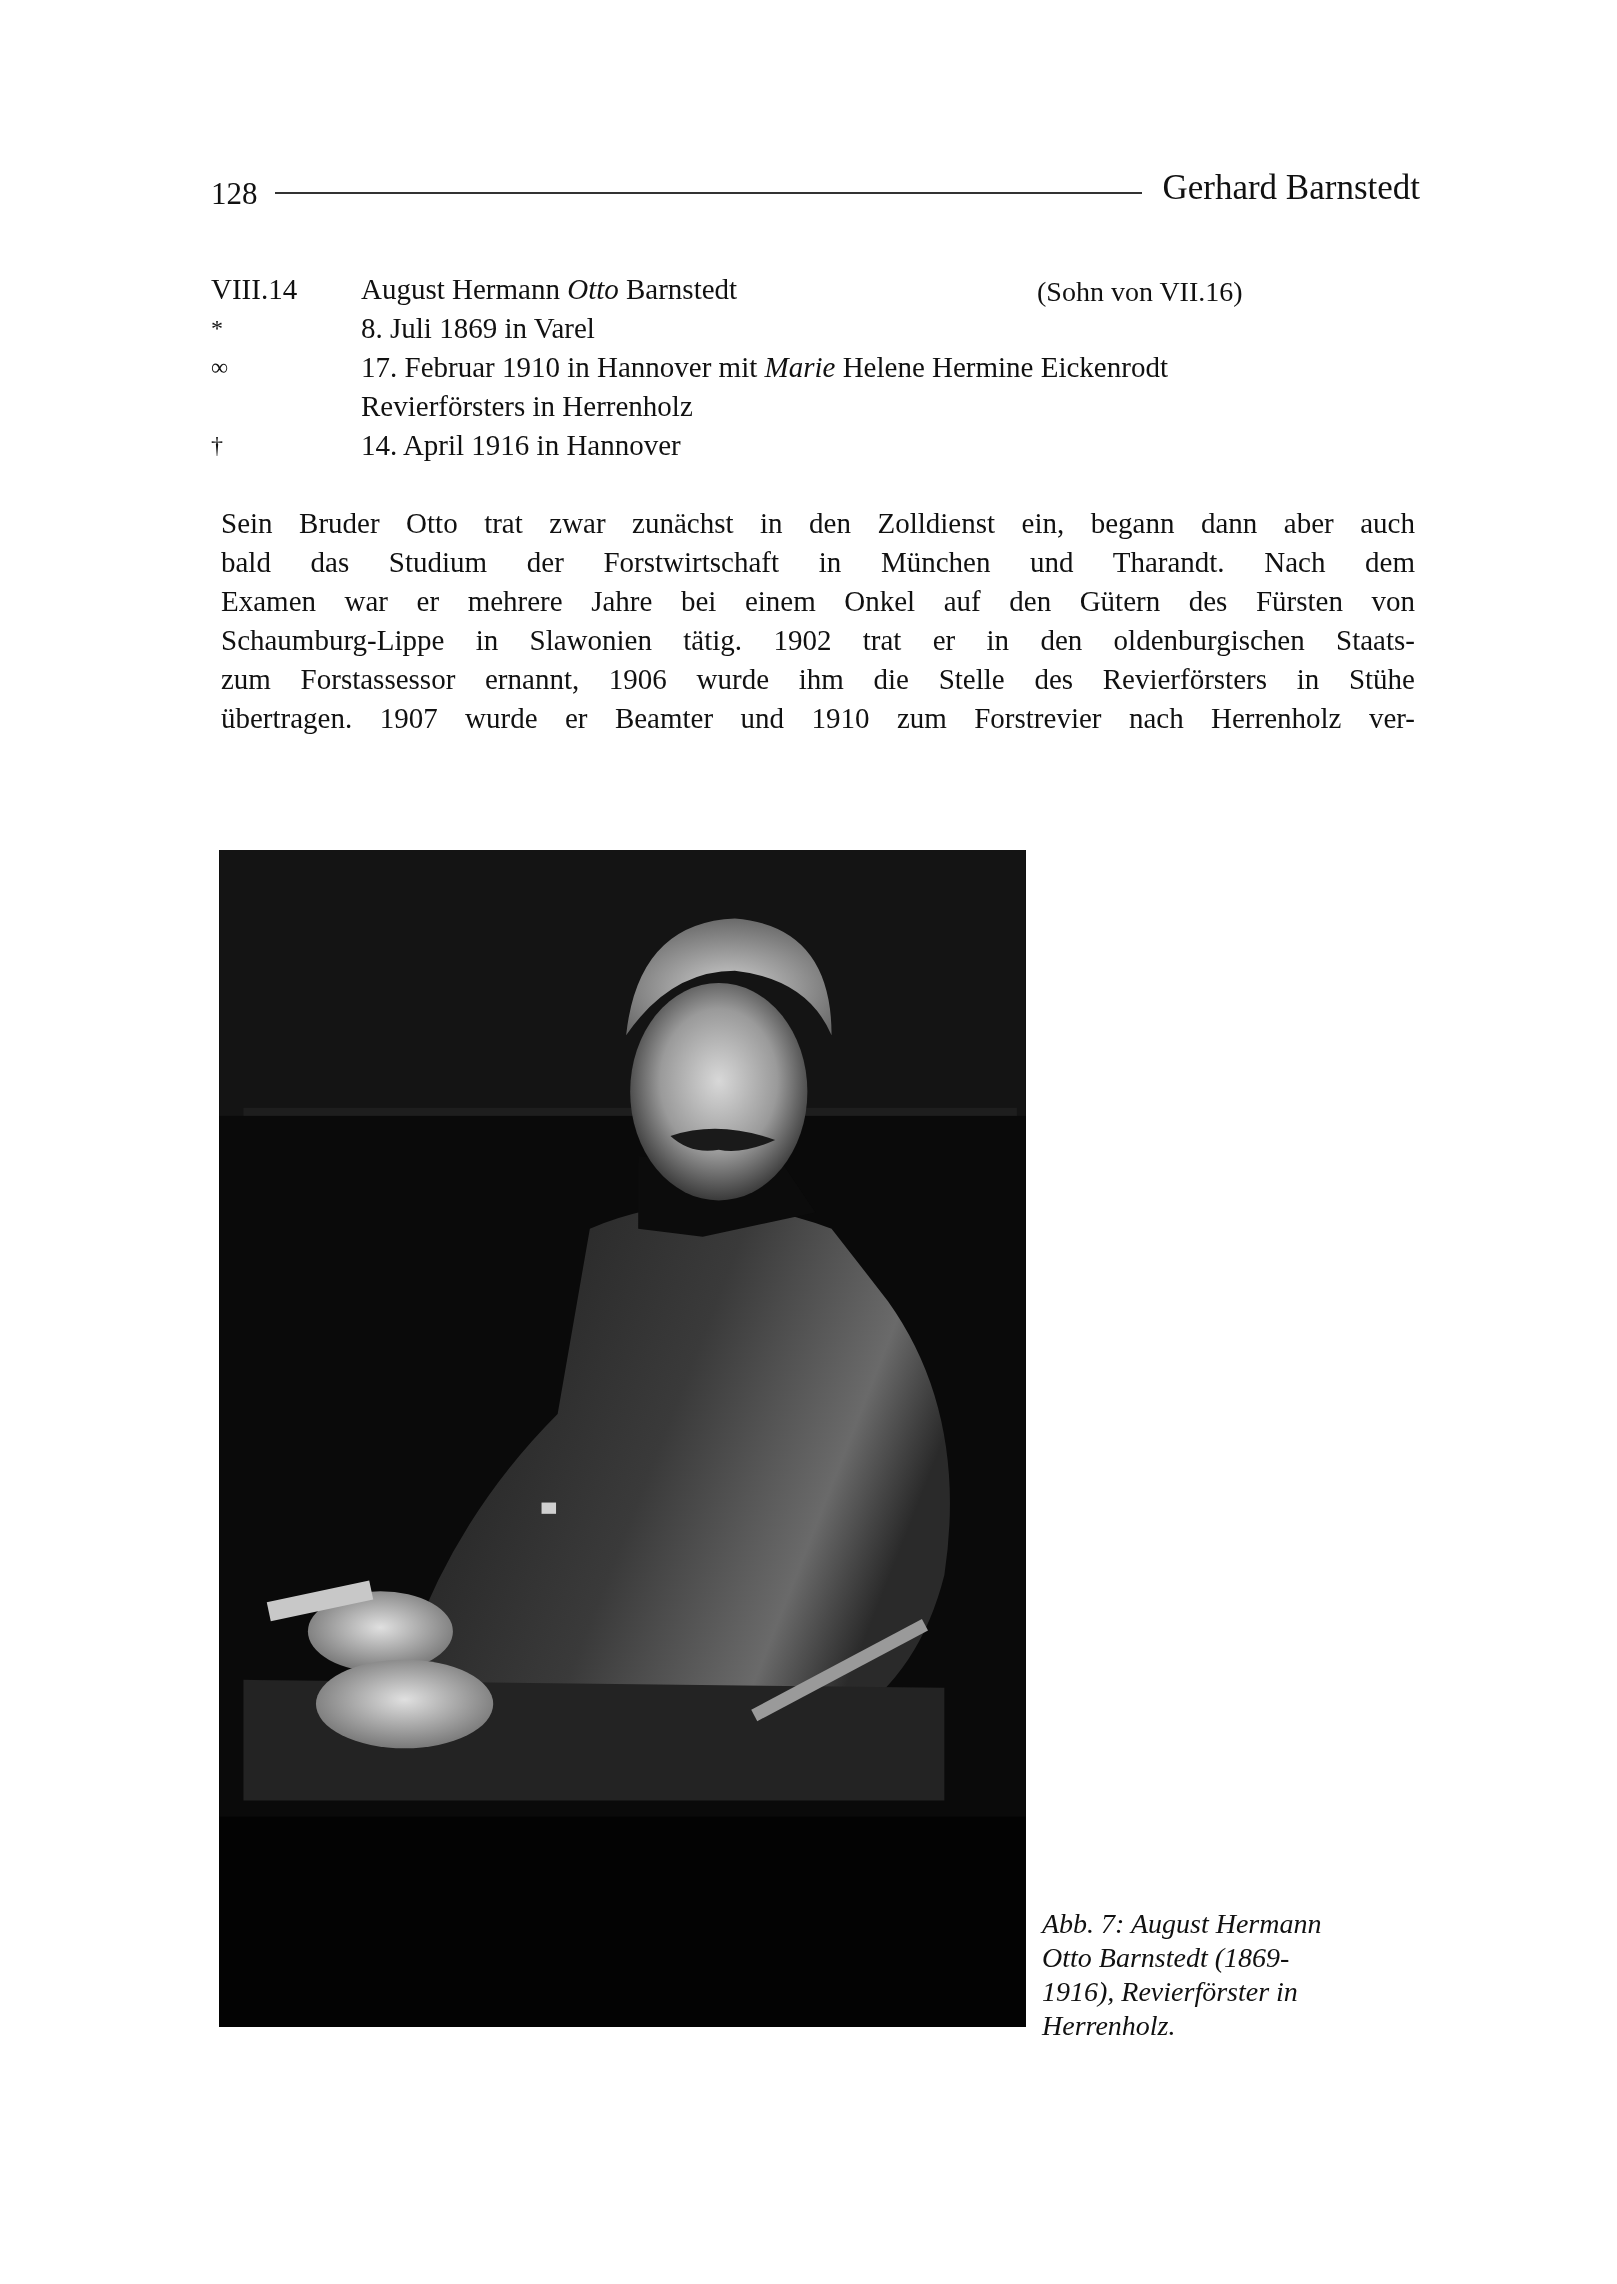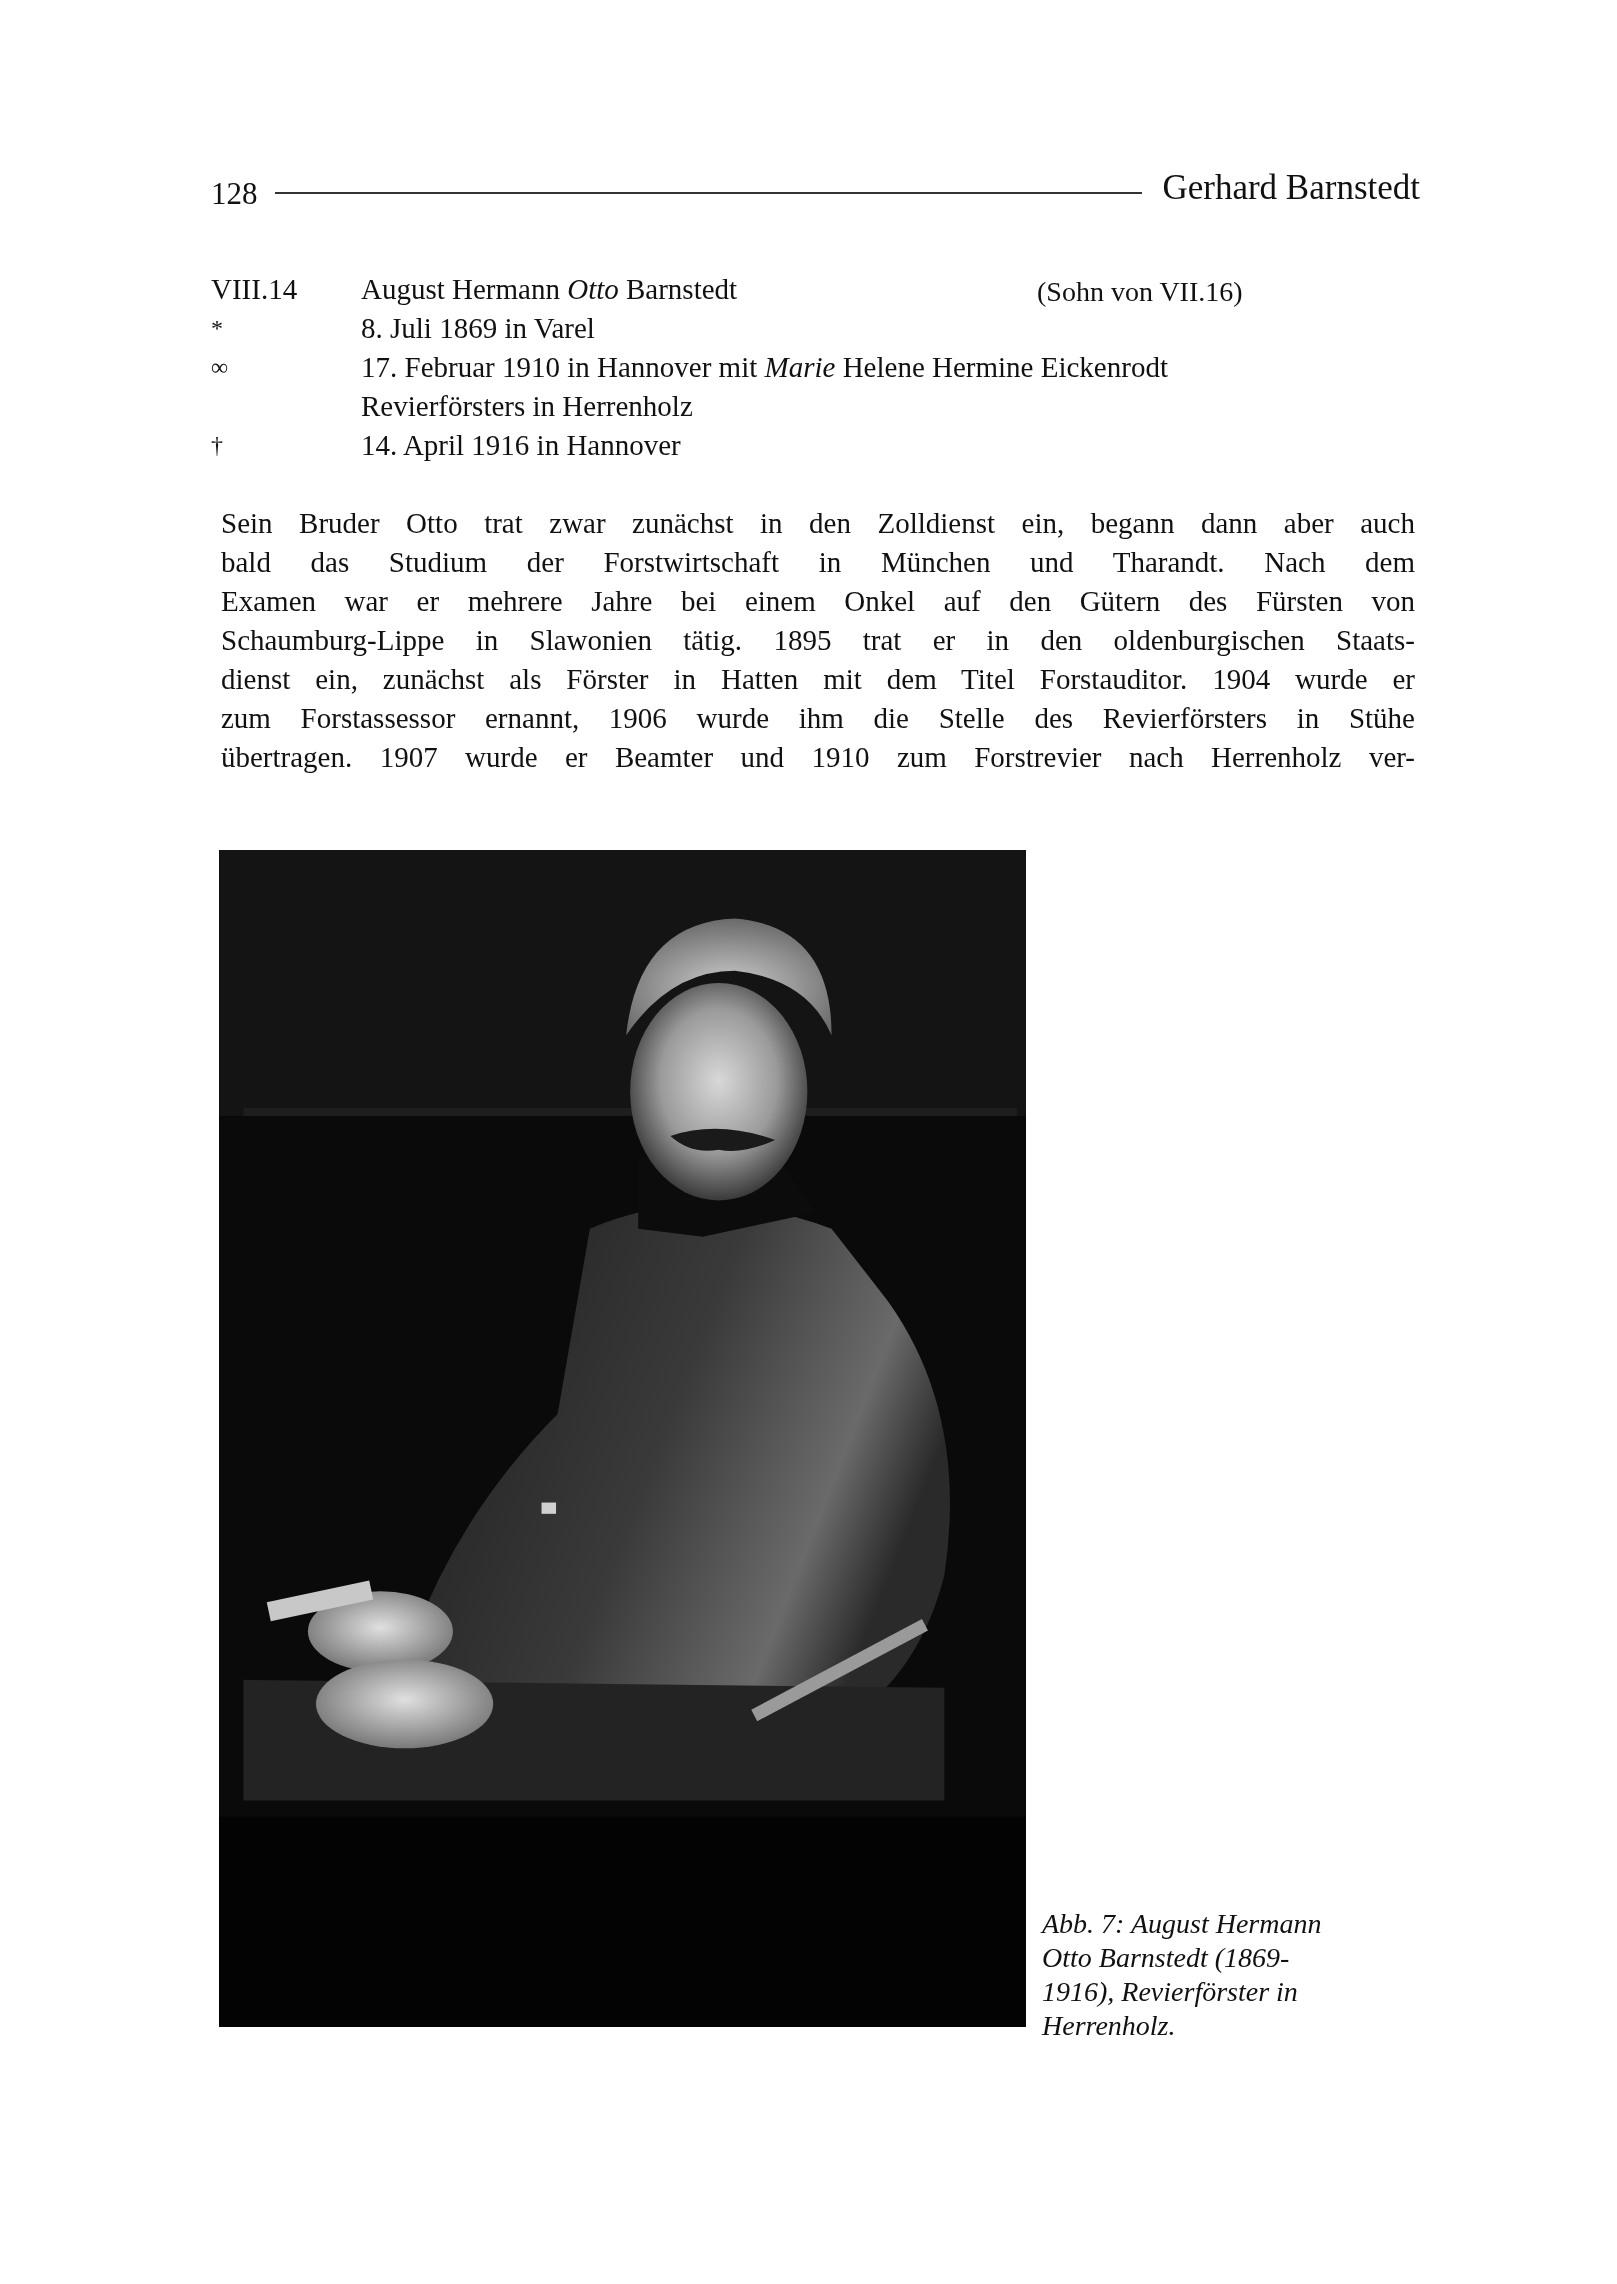--- a/index.html
+++ b/index.html
@@ -53,22 +53,21 @@
   <div class="entry-row">
     <span class="entry-key sym">†</span>
     <span class="entry-val">14. April 1916 in Hannover</span>
   </div>
 </div>
 
 <div class="body-text">
   <span class="body-line">Sein Bruder Otto trat zwar zunächst in den Zolldienst ein, begann dann aber auch</span>
   <span class="body-line">bald das Studium der Forstwirtschaft in München und Tharandt. Nach dem</span>
   <span class="body-line">Examen war er mehrere Jahre bei einem Onkel auf den Gütern des Fürsten von</span>
-  <span class="body-line">Schaumburg-Lippe in Slawonien tätig. 1895 trat er in den oldenburgischen Staats-</span>
-  <span class="body-line">dienst ein, zunächst als Förster in Hatten mit dem Titel Forstauditor. 1904 wurde er</span>
+  <span class="body-line">Schaumburg-Lippe in Slawonien tätig. 1902 trat er in den oldenburgischen Staats-</span>
   <span class="body-line">zum Forstassessor ernannt, 1906 wurde ihm die Stelle des Revierförsters in Stühe</span>
   <span class="body-line last">übertragen. 1907 wurde er Beamter und 1910 zum Forstrevier nach Herrenholz ver-</span>
 </div>
 
 <div class="photo" aria-label="Black-and-white portrait photograph of a seated man with moustache in uniform jacket, hands folded on a table">
   <svg width="807" height="1177" viewBox="0 0 1001 1461">
     <defs>
       <radialGradient id="face" cx="50%" cy="45%" r="55%">
         <stop offset="0%" stop-color="#d8d8d8"></stop>
         <stop offset="60%" stop-color="#9a9a9a"></stop>

